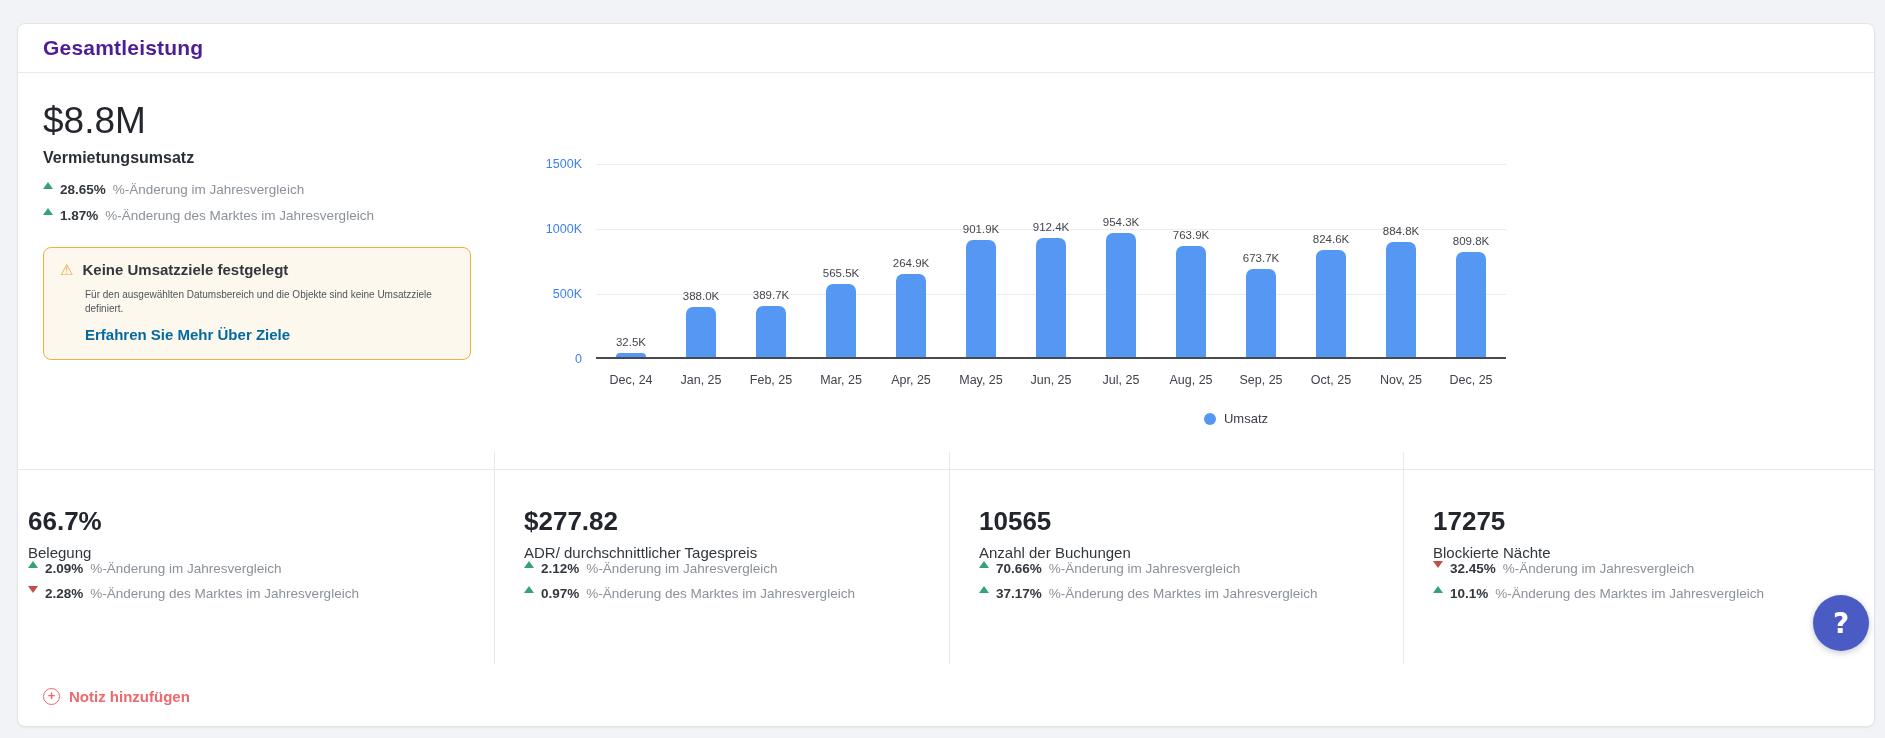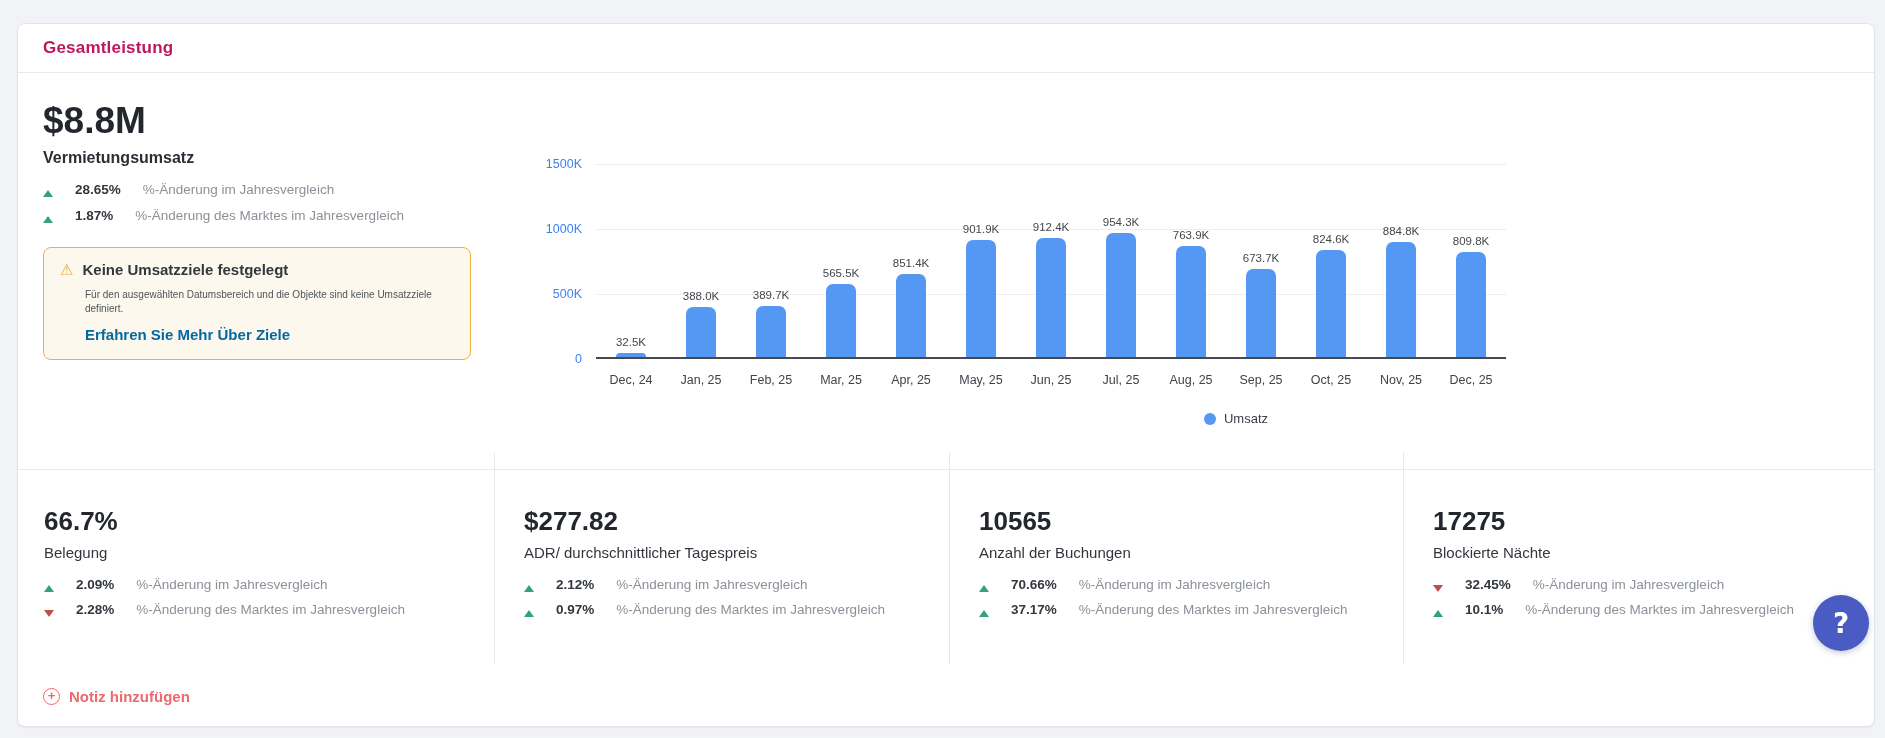--- a/index.html
+++ b/index.html
@@ -16,29 +16,29 @@
     width:1858px; height:704px;
     background:#ffffff;
     border:1px solid #e3e5e9;
     border-radius:8px;
     box-shadow:0 1px 2px rgba(16,24,40,.05);
   }
   .card-header {
     height:49px; display:flex; align-items:center;
     padding:0 25px; border-bottom:1px solid #e7e9ec;
   }
-  .card-title { font-size:17px; font-weight:700; color:#be185d; letter-spacing:.2px; }
+  .card-title { font-size:21px; font-weight:700; color:#4c1d95; letter-spacing:.2px; }
 
   
   .top-section { position:relative; height:397px; border-bottom:1px solid #e7e9ec; }
   .left-col { position:absolute; left:25px; top:28px; width:460px; }
-  .big-value { font-size:37px; font-weight:700; color:#23272d; line-height:1.1; }
+  .big-value { font-size:37px; font-weight:400; color:#23272d; line-height:1.1; }
   .big-label { margin-top:7px; font-size:16px; font-weight:700; color:#2a2f35; }
   .changes { margin-top:15px; display:flex; flex-direction:column; gap:11px; }
-  .change-row { display:flex; align-items:flex-end; gap:22px; font-size:13.5px; }
+  .change-row { display:flex; align-items:flex-start; gap:7px; font-size:13.5px; }
   .chg-val { font-weight:700; color:#33383f; }
   .chg-label { color:#8b9198; }
   .tri { width:0; height:0; display:inline-block; flex:0 0 auto; }
   .tri-up { border-left:5px solid transparent; border-right:5px solid transparent; border-bottom:7px solid #33a374; }
   .tri-down { border-left:5px solid transparent; border-right:5px solid transparent; border-top:7px solid #bf5049; }
 
   .goal-box {
     margin-top:24px; width:428px;
     background:#fdf8ed; border:1px solid #ecb23f; border-radius:8px;
     padding:13px 16px 15px 16px;
@@ -62,30 +62,30 @@
   .x-labels { position:absolute; left:55px; top:262px; width:910px; display:flex; }
   .x-labels span { flex:1 1 0; text-align:center; font-size:12.5px; color:#3f434a; white-space:nowrap; }
   .legend { position:absolute; left:55px; top:300px; width:910px; display:flex; justify-content:center; transform:translateX(185px); }
   .legend-item { display:flex; align-items:center; gap:8px; cursor:pointer; }
   .legend-dot { width:12px; height:12px; border-radius:50%; background:#5598f3; }
   .legend-label { font-size:13px; color:#3c4047; }
 
   
   .kpi-row { display:flex; height:200px; }
   .kpi-col { position:relative; padding:36px 10px 0 30px; }
-  .kpi-col:nth-child(1) { width:476px; padding-left:26px; }
+  .kpi-col:nth-child(1) { width:476px; padding-left:10px; }
   .kpi-col:nth-child(2) { width:455px; }
   .kpi-col:nth-child(3) { width:454px; }
   .kpi-col:nth-child(4) { flex:1; }
   .kpi-col + .kpi-col::before {
     content:""; position:absolute; left:0; top:-18px; bottom:6px; width:1px; background:#e7e9ec;
   }
   .kpi-value { font-size:26px; font-weight:700; color:#23272d; }
   .kpi-label { margin-top:7px; font-size:15px; color:#31363c; }
-  .kpi-changes { margin-top:16px; display:flex; flex-direction:column; gap:10px; }
+  .kpi-changes { display:flex; flex-direction:column; gap:10px; }
   .kpi-changes .change-row { font-size:13.5px; }
 
   
   .footer { padding:16px 0 0 25px; }
   .add-note {
     display:inline-flex; align-items:center; gap:9px;
     color:#ee686c; font-weight:700; font-size:15px; cursor:pointer; text-decoration:none;
   }
   .plus-circle {
     width:17px; height:17px; border:1.5px solid currentColor; border-radius:50%;
@@ -162,21 +162,21 @@
             </div>
             <div class="bar-group">
               <div class="bar-val">389.7K</div>
               <div class="bar" style="height: 50.7px; background: rgb(85, 152, 243);"></div>
             </div>
             <div class="bar-group">
               <div class="bar-val">565.5K</div>
               <div class="bar" style="height: 73.5px; background: rgb(85, 152, 243);"></div>
             </div>
             <div class="bar-group">
-              <div class="bar-val">851.4K</div>
+              <div class="bar-val">264.9K</div>
               <div class="bar" style="height: 82.8px; background: rgb(85, 152, 243);"></div>
             </div>
             <div class="bar-group">
               <div class="bar-val">901.9K</div>
               <div class="bar" style="height: 117.2px; background: rgb(85, 152, 243);"></div>
             </div>
             <div class="bar-group">
               <div class="bar-val">912.4K</div>
               <div class="bar" style="height: 118.6px; background: rgb(85, 152, 243);"></div>
             </div>

